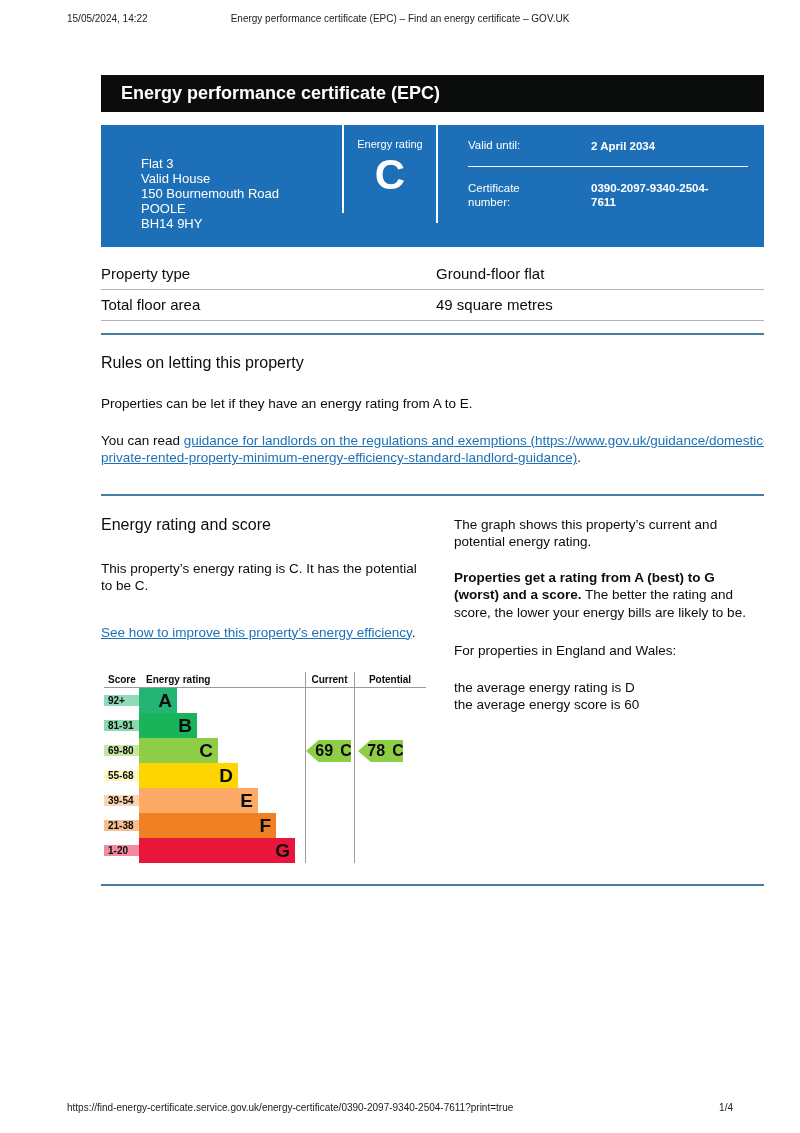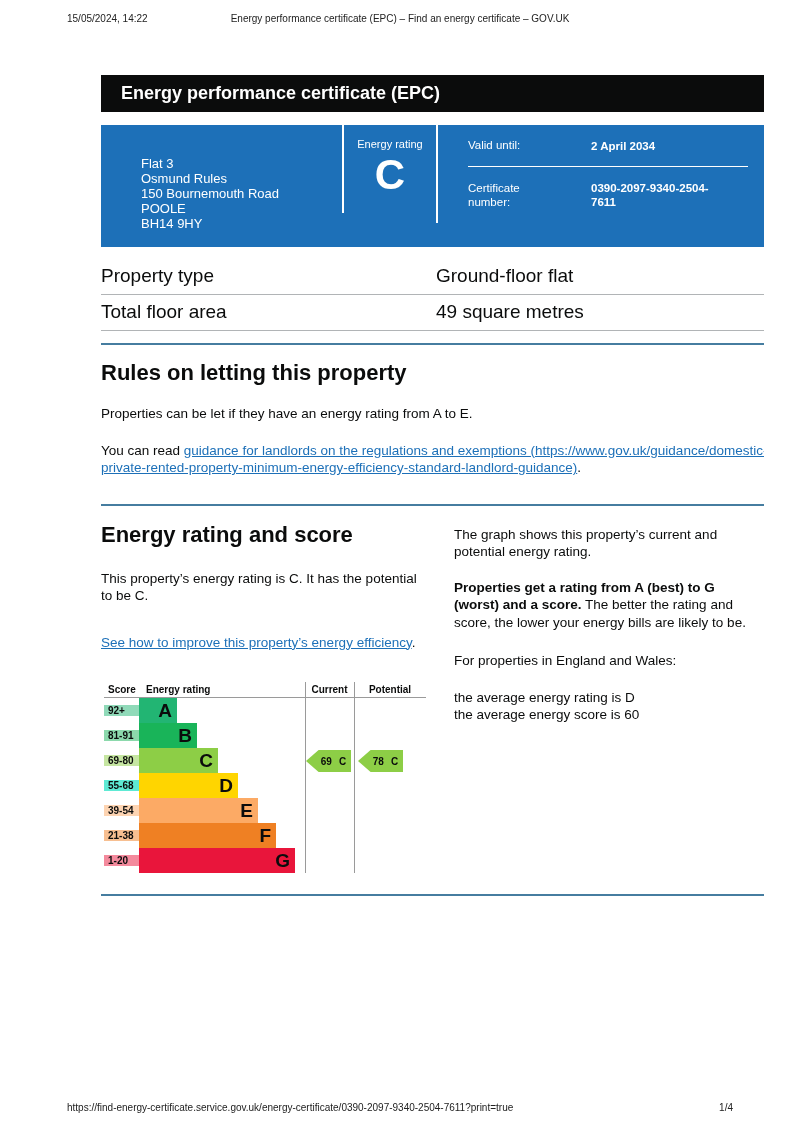--- a/index.html
+++ b/index.html
@@ -28,29 +28,29 @@
   .rating-letter { font-size:42px; font-weight:bold; line-height:46px; margin-top:2px; }
   .details-col { position:absolute; left:367px; top:14px; right:23px; font-size:11.5px; }
   .detail-row { display:flex; }
   .detail-label { width:123px; }
   .detail-label .lbl-inner { display:block; width:80px; line-height:14px; }
   .detail-value { font-weight:bold; width:140px; line-height:14px; }
   .white-hr { border:none; border-top:1px solid #fff; margin:13px 0 14px 0; }
 
   
   .ptable { margin-top:12px; }
-  .prow { display:flex; padding:6px 0 7px 0; border-bottom:1px solid #b1b4b6; font-size:19px; }
+  .prow { display:flex; padding:6px 0 7px 0; border-bottom:1px solid #b1b4b6; font-size:15px; }
   .prow .plabel { width:335px; }
 
   .blue-rule { border:none; border-top:2px solid #467da0; }
   .rule-1 { margin-top:12px; }
   .rule-2 { margin-top:27px; }
   .rule-3 { margin-top:21px; }
 
-  h2 { font-size:22px; font-weight:bold; line-height:21px; margin-top:17px; }
+  h2 { font-size:16px; font-weight:normal; line-height:21px; margin-top:17px; }
   p.body { font-size:13.5px; line-height:17.5px; }
   a.govuk-link { color:#1d70b8; text-decoration:underline; cursor:pointer; }
 
   .rules-p1 { margin-top:22px; }
   .rules-p2 { margin-top:19px; }
 
   
   .two-col { display:flex; gap:28px; }
   .col-left { width:325px; }
   .col-right { width:305px; }
@@ -70,23 +70,23 @@
   .h-score { position:absolute; left:4px; top:2px; }
   .h-rating { position:absolute; left:42px; top:2px; }
   .h-current { position:absolute; left:201px; width:49px; top:2px; text-align:center; }
   .h-potential { position:absolute; left:250px; width:72px; top:2px; text-align:center; }
   .crow { display:flex; height:25px; position:relative; z-index:1;align-items:center; }
   .score-cell { width:35px; display:flex; align-items:center; padding-left:4px; font-size:10px; font-weight:bold; }
   .bar { height:25px; display:flex; align-items:center; justify-content:flex-end; padding-right:5px; font-size:19px; font-weight:bold; color:#0b0c0c; }
   .w-a{width:38px} .w-b{width:58px} .w-c{width:79px} .w-d{width:99px} .w-e{width:119px} .w-f{width:137px} .w-g{width:156px}
   .bg-a{background:#22b573} .bg-b{background:#19b459} .bg-c{background:#8dce46} .bg-d{background:#ffd500}
   .bg-e{background:#fcaa65} .bg-f{background:#ef8023} .bg-g{background:#e9153b}
-  .tint-a{background:#90dab9} .tint-b{background:#8cd9ac} .tint-c{background:#c6e6a2} .tint-d{background:#5eead4}
+  .tint-a{background:#90dab9} .tint-b{background:#8cd9ac} .tint-c{background:#c6e6a2} .tint-d{background:#fef9c3}
   .tint-e{background:#fdd4b2} .tint-f{background:#f7bf91} .tint-g{background:#f48a9d}
-  .arrow { position:absolute; height:22px; background:#8dce46; display:flex; align-items:center; justify-content:center; gap:7px; font-size:10px; font-weight:bold; color:#0b0c0c; padding-left:10px; z-index:2;
+  .arrow { position:absolute; height:22px; background:#8dce46; display:flex; align-items:center; justify-content:center; gap:7px; font-size:16px; font-weight:bold; color:#0b0c0c; padding-left:10px; z-index:2;
            clip-path:polygon(0 50%, 28% 0, 100% 0, 100% 100%, 28% 100%); }
   .arrow-current { left:202px; top:68px; width:45px; }
   .arrow-potential { left:254px; top:68px; width:45px; }
 </style>
 </head>
 <body>
 
 <div class="page">
 
   <div class="print-header">
@@ -96,21 +96,21 @@
 
   <div class="content">
 
     <div class="banner">
       <span>Energy performance certificate (EPC)</span>
     </div>
 
     <div class="summary">
       <div class="addr">
         <div>Flat 3</div>
-        <div>Osmund Rules</div>
+        <div>Valid House</div>
         <div>150 Bournemouth Road</div>
         <div>POOLE</div>
         <div>BH14 9HY</div>
       </div>
       <div class="vline1"></div>
       <div class="vline2"></div>
       <div class="rating-col">
         <div class="rating-label">Energy rating</div>
         <div class="rating-letter">C</div>
       </div>

